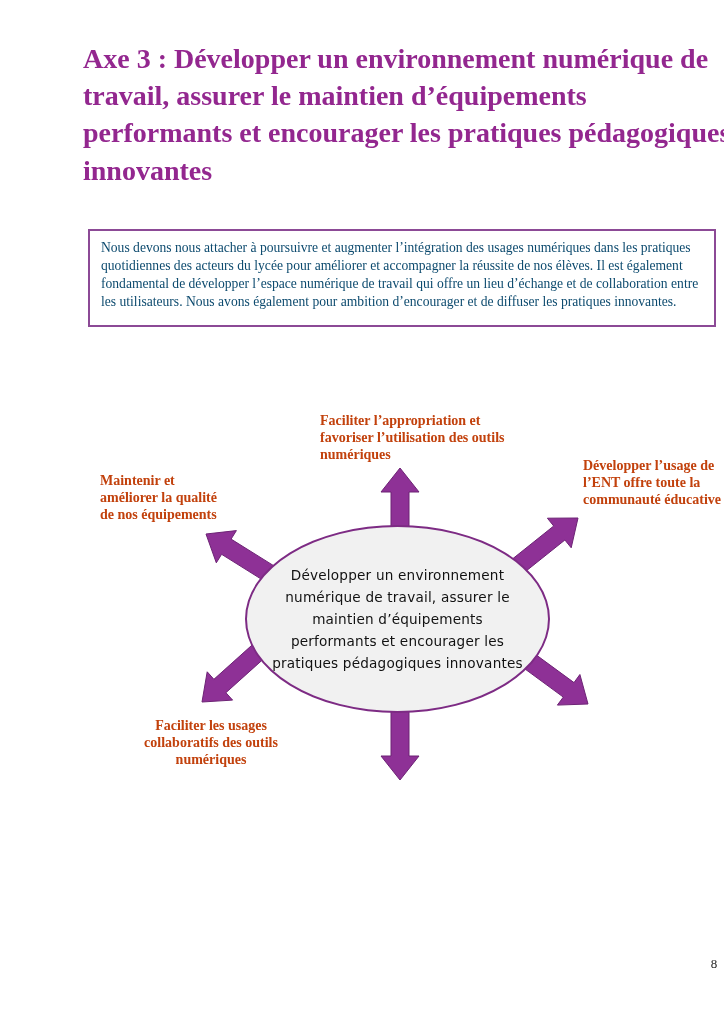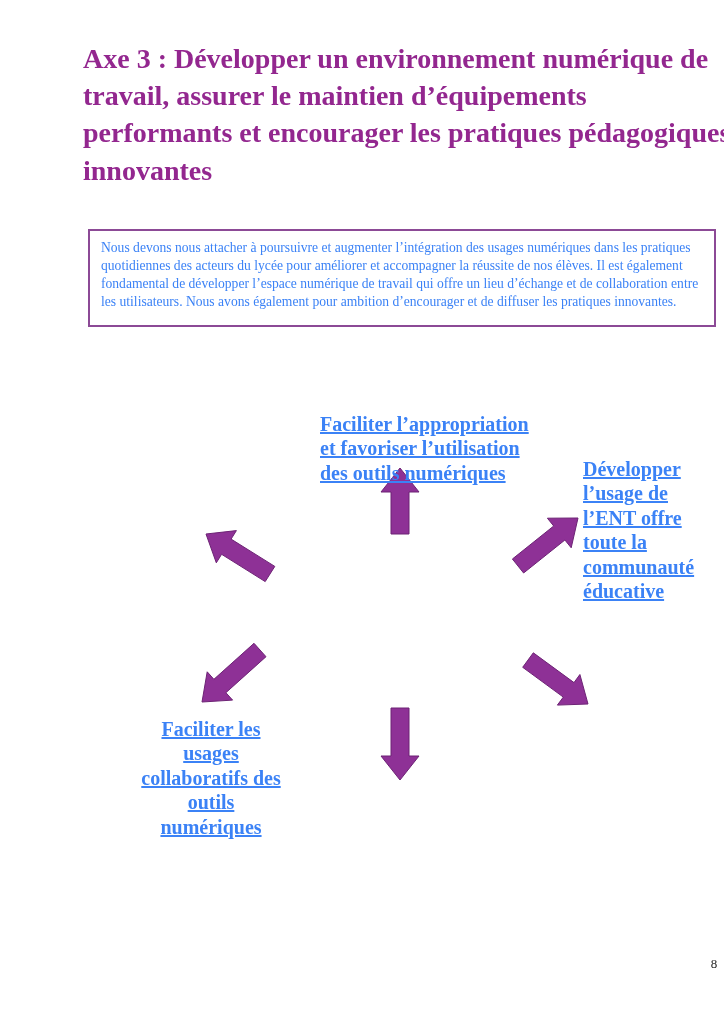--- a/index.html
+++ b/index.html
@@ -8,40 +8,39 @@
     font-family:"Liberation Serif", serif; color:#1a1a1a; overflow:hidden;margin-left:38px;
   }
   .title{
     position:absolute; left:45px; top:40px; width:655px;
     font-size:28px; font-weight:bold; line-height:1.33;
     color:#93278f; margin:0;
   }
   .intro-box{
     position:absolute; left:50px; top:229px; width:602px;
     border:2px solid #8c4a96; padding:8px 11px 14px 11px;
-    font-size:13.6px; line-height:1.33; color:#3b82f6;
+    font-size:13.6px; line-height:1.33; color:#0c4a6e;
   }
   .diagram{ position:absolute; left:0; top:400px; width:724px; height:480px; }
   .arrows-svg{ position:absolute; left:0; top:0; width:724px; height:480px; }
   .arrows-svg polygon{ fill:#8e3196; stroke:#6d2375; stroke-width:1; }
   .ellipse{
     position:absolute; left:207px; top:125px; width:305px; height:188px;
     background:#f1f1f1; border:2.5px solid #7d2b84; border-radius:50%;
     box-sizing:border-box;
     display:flex; align-items:center; justify-content:center;
   }
   .ellipse-label{
     font-family:"DejaVu Sans", sans-serif;
     font-size:13.6px; line-height:1.62; text-align:center;
     color:#111; padding:0 22px; letter-spacing:0.2px;
   }
   .node-label{
-    position:absolute; font-weight:bold; font-size:20px; line-height:1.22;
-    color:#3b82f6;
-    text-decoration:underline;
+    position:absolute; font-weight:bold; font-size:14px; line-height:1.22;
+    color:#c2410c;
   }
   .node-top{ left:282px; top:12px; width:210px; }
   .node-top-left{ left:62px; top:72px; width:130px; }
   .node-top-right{ left:545px; top:57px; width:140px; }
   .node-bottom-left{ left:103px; top:317px; width:140px;text-align:center; }
   .node-bottom{ left:315px; top:382px; width:135px; }
   .node-bottom-right{ left:540px; top:311px; width:130px; }
   .page-number{
     position:absolute; left:666px; top:956px; width:20px;
     font-size:13px; color:#222; text-align:center;
@@ -62,21 +61,25 @@
 
     <svg class="arrows-svg" viewBox="0 0 724 480" xmlns="http://www.w3.org/2000/svg" aria-hidden="true">
       <polygon points="371,134 371,92 381,92 362,68 343,92 353,92 353,134"></polygon>
       <polygon points="485.6,173 526.9,140 533.2,147.8 540,118 509.4,118.2 515.7,126 474.4,159"></polygon>
       <polygon points="236.8,166.4 193.1,139.1 198.4,130.6 168,134 178.3,162.8 183.6,154.3 227.2,181.6"></polygon>
       <polygon points="216,243.3 175.9,279.3 169.2,271.8 164,302 194.6,300.1 187.9,292.7 228,256.7"></polygon>
       <polygon points="353,308 353,356 343,356 362,380 381,356 371,356 371,308"></polygon>
       <polygon points="484.7,267.3 525.3,297.1 519.4,305.1 550,304 541.9,274.5 536,282.6 495.3,252.8"></polygon>
     </svg>
 
+    <div class="ellipse">
+      <div class="ellipse-label">Développer un environnement numérique de travail, assurer le maintien d’équipements performants et encourager les pratiques pédagogiques innovantes</div>
+    </div>
 
     <div class="node-label node-top">Faciliter l’appropriation et favoriser l’utilisation des outils numériques</div>
+    <div class="node-label node-top-left">Maintenir et améliorer la qualité de nos équipements</div>
     <div class="node-label node-top-right">Développer l’usage de l’ENT offre toute la communauté éducative</div>
     <div class="node-label node-bottom-left">Faciliter les usages collaboratifs des outils numériques</div>
   </div>
 
   <div class="page-number">8</div>
 
 </div>
 
 </body></html>

